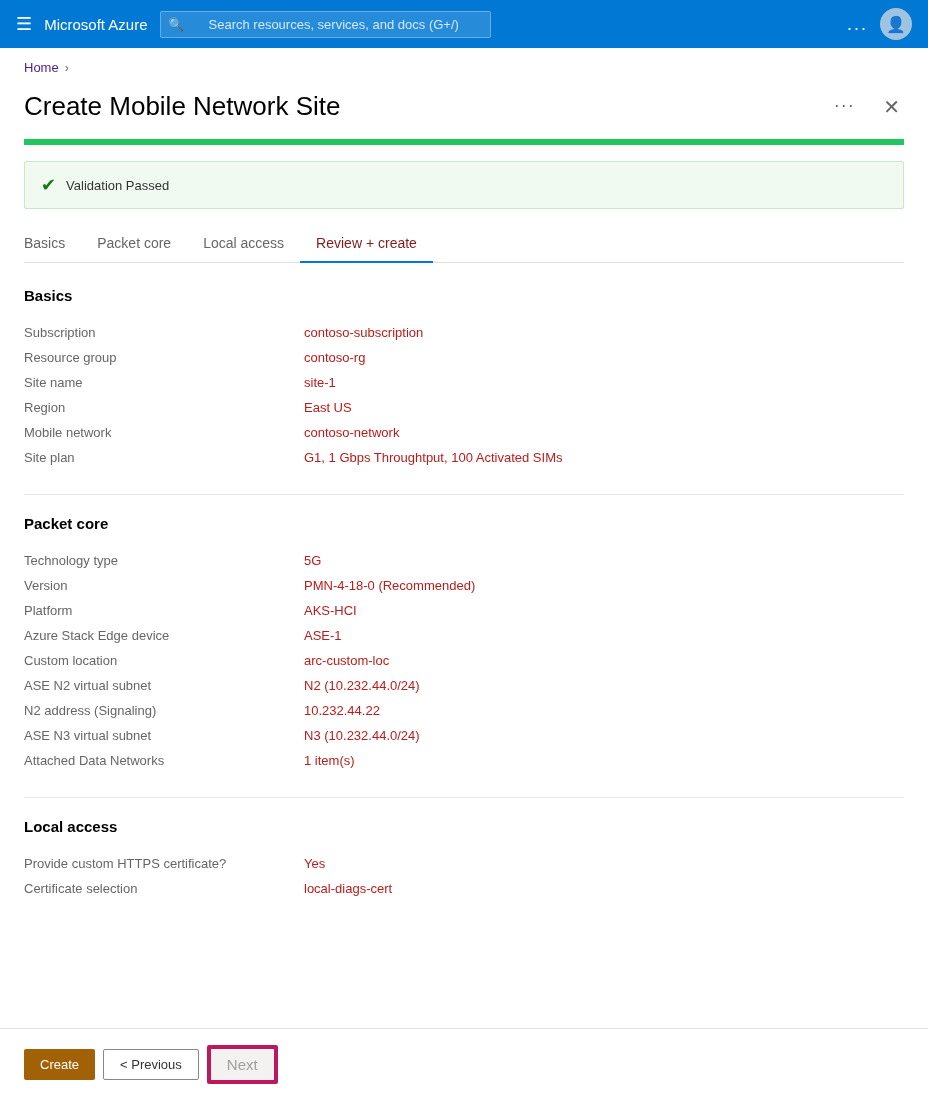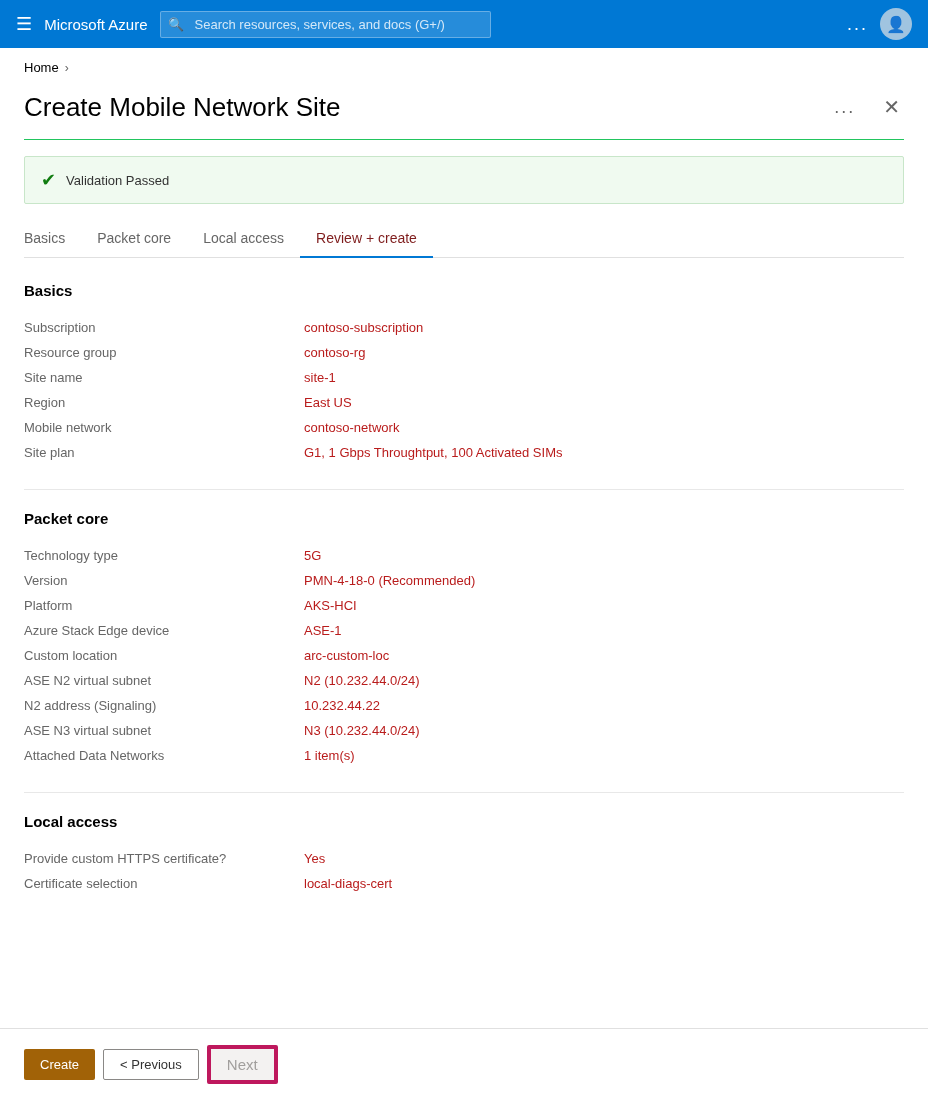--- a/index.html
+++ b/index.html
@@ -18,21 +18,21 @@
     }
     .topbar-hamburger { font-size: 18px; cursor: pointer; display: flex; align-items: center; }
     .topbar-logo { font-size: 15px; font-weight: 400; white-space: nowrap; }
     .topbar-search-wrap { position: relative; flex: 1; max-width: 480px; }
     .topbar-search-wrap input {
       width: 100%;
       background: rgba(255,255,255,0.15);
       border: 1px solid rgba(255,255,255,0.3);
       border-radius: 2px;
       color: #fff;
-      padding: 5px 10px 5px 34px;
+      padding: 5px 10px 5px 48px;
       font-size: 13px;
       outline: none;
     }
     .topbar-search-wrap input::placeholder { color: rgba(255,255,255,0.8); }
     .topbar-search-icon { position: absolute; left: 9px; top: 50%; transform: translateY(-50%); opacity: 0.8; font-size: 13px; }
     .topbar-spacer { flex: 1; }
     .topbar-dots { font-size: 18px; cursor: pointer; letter-spacing: 2px; }
     .topbar-avatar {
       width: 32px; height: 32px; border-radius: 50%;
       background: #a0c4e0; display: flex; align-items: center; justify-content: center;
@@ -46,28 +46,28 @@
       display: flex;
       flex-direction: column;
     }
 
     
     .breadcrumb {
       display: flex; align-items: center; gap: 6px;
       padding: 12px 0 8px 0;
       font-size: 13px;
     }
-    .breadcrumb-link { color: #000000; cursor: pointer; text-align: center; }
+    .breadcrumb-link { color: #4c1d95; cursor: pointer; text-align: center; }
     .breadcrumb-sep { color: #666; font-size: 12px; }
 
     
     .page-header {
-      display: flex; align-items: center; gap: 24px;
+      display: flex; gap: 24px;
       padding: 8px 0 16px 0;
-      border-bottom: 1px solid #22c55e;
+      border-bottom: 6px solid #22c55e;
     }
     .page-title { font-size: 26px; font-weight: 300; color: #000; flex: 1; }
     .page-header-dots { font-size: 18px; cursor: pointer; color: #666; letter-spacing: 2px; }
     .page-header-close { font-size: 20px; cursor: pointer; color: #666; padding: 4px; }
 
     
     .validation-banner {
       margin: 16px 0 0 0;
       padding: 12px 16px;
       background: #f0faf0;

